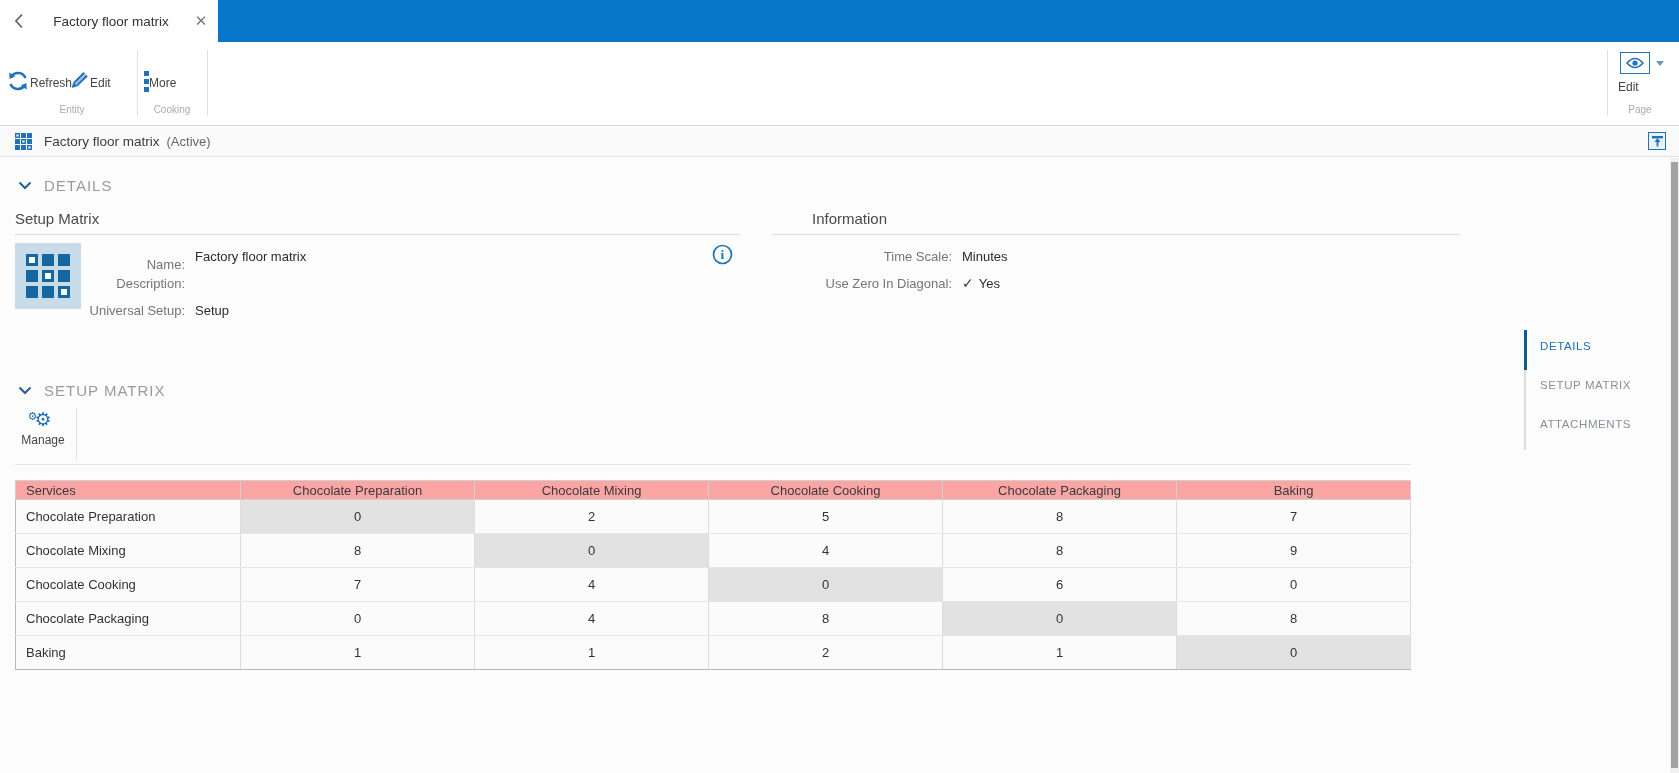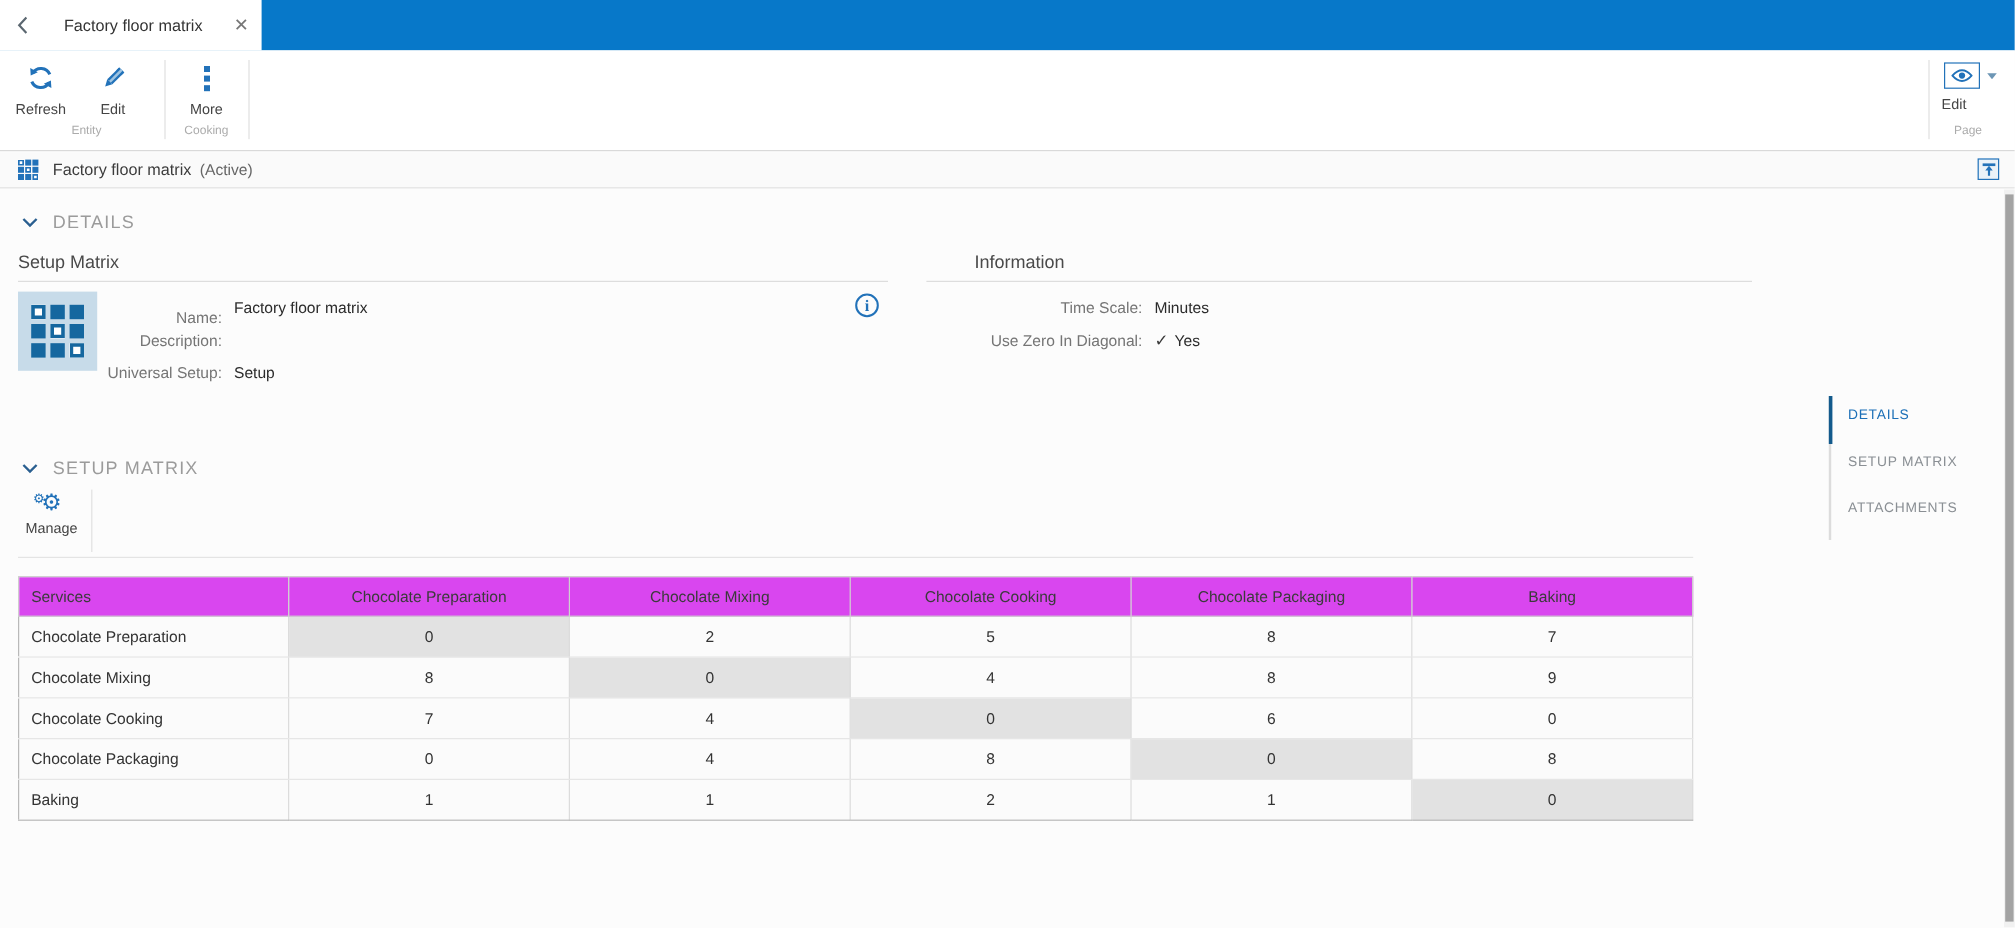--- a/index.html
+++ b/index.html
@@ -13,21 +13,21 @@
   .backbtn { width:38px; height:100%; display:flex; align-items:center; justify-content:center; cursor:pointer; }
   .tab-title { flex:1; font-size:13.5px; color:#333; text-align:center; white-space:nowrap; }
   .tab-close { width:34px; text-align:center; color:#777; font-size:15px; cursor:pointer; }
   .topbar-right { margin-left:auto; display:flex; align-items:center; gap:0; height:42px; }
   .tb-caret { width:0; height:0; border-left:5px solid transparent; border-right:5px solid transparent; border-top:6px solid #fff; margin-right:118px; }
   .tb-ic { width:40px; height:42px; display:flex; align-items:center; justify-content:center; }
   .avatar { width:29px; height:29px; border-radius:50%; background:#35a2e5; color:#fff; font-size:12px; display:flex; align-items:center; justify-content:center; margin:0 11px 0 8px; }
 
   
   .toolbar { position:absolute; left:0; top:42px; width:100%; height:84px; background:#fff; border-bottom:1px solid #d9d9d9; }
-  .tool-btn { position:absolute; top:8px; width:56px; height:62px; display:flex; flex-direction:column; align-items:center; justify-content:flex-start; cursor:pointer; }
+  .tool-btn { position:absolute; top:8px; width:56px; height:62px; display:flex; align-items:center; justify-content:flex-start; cursor:pointer; }
   .tool-btn .ic { height:30px; display:flex; align-items:center; justify-content:center; }
   .tool-btn .lbl { font-size:12px; color:#444; margin-top:4px; }
   .vsep { position:absolute; top:8px; width:1px; height:66px; background:#e0e0e0; }
   .group-lbl { position:absolute; top:62px; font-size:10px; color:#ababab; width:100px; text-align:center; }
   .dots { display:flex; flex-direction:column; gap:3px; }
   .dots span { width:5px; height:5px; background:#2272b9; }
   .views-btn { position:absolute; top:10px; left:1620px; display:flex; align-items:center; cursor:pointer; }
   .eye-box { width:30px; height:22px; border:1px solid #2272b9; display:flex; align-items:center; justify-content:center; background:#fff; }
   .views-caret { width:0; height:0; border-left:4px solid transparent; border-right:4px solid transparent; border-top:5px solid #6d96b5; margin-left:6px; }
   .views-lbl { position:absolute; top:38px; left:1618px; font-size:12px; color:#444; }
@@ -59,21 +59,21 @@
   
   .manage { position:absolute; left:18px; top:252px; width:50px; height:48px; display:flex; flex-direction:column; align-items:center; cursor:pointer; }
   .manage .gear { color:#2272b9; font-size:19px; line-height:20px; position:relative; }
   .manage .gear .mini { position:absolute; left:-7px; top:-4px; font-size:11px; }
   .manage .lbl { font-size:12px; color:#444; margin-top:3px; }
   .manage-sep { position:absolute; left:76px; top:250px; width:1px; height:52px; background:#e0e0e0; }
   .manage-rule { position:absolute; left:15px; top:306px; width:1396px; height:1px; background:#e4e4e4; }
 
   
   table.matrix { position:absolute; left:15px; top:322px; width:1396px; border-collapse:collapse; table-layout:fixed; background:#fbfbfb; border:1px solid #b9b9b9; font-size:13px; }
-  table.matrix th { background:#d946ef; font-weight:normal; color:#3b3b3b; height:33px; border:1px solid #cfcfcf; text-align:center; }
+  table.matrix th { background:#fca5a5; font-weight:normal; color:#3b3b3b; height:19px; border:1px solid #cfcfcf; text-align:center; }
   table.matrix th.svc { text-align:left; padding-left:10px; width:225px; }
   table.matrix td { height:34px; text-align:center; color:#333; border-right:1px solid #dcdcdc; border-bottom:1px solid #e6e6e6; background:#fbfbfb; }
   table.matrix td.svc { text-align:left; padding-left:10px; }
   table.matrix td.diag { background:#e2e2e2; }
   table.matrix tr:last-child td { border-bottom:1px solid #b9b9b9; }
 
   
   .sidenav { position:absolute; left:1524px; top:168px; }
   .sidenav .rail { position:absolute; left:0; top:4px; width:2px; height:120px; background:#dcdcdc; }
   .sidenav .indicator { position:absolute; left:0; top:4px; width:3px; height:40px; background:#135a8c; }

